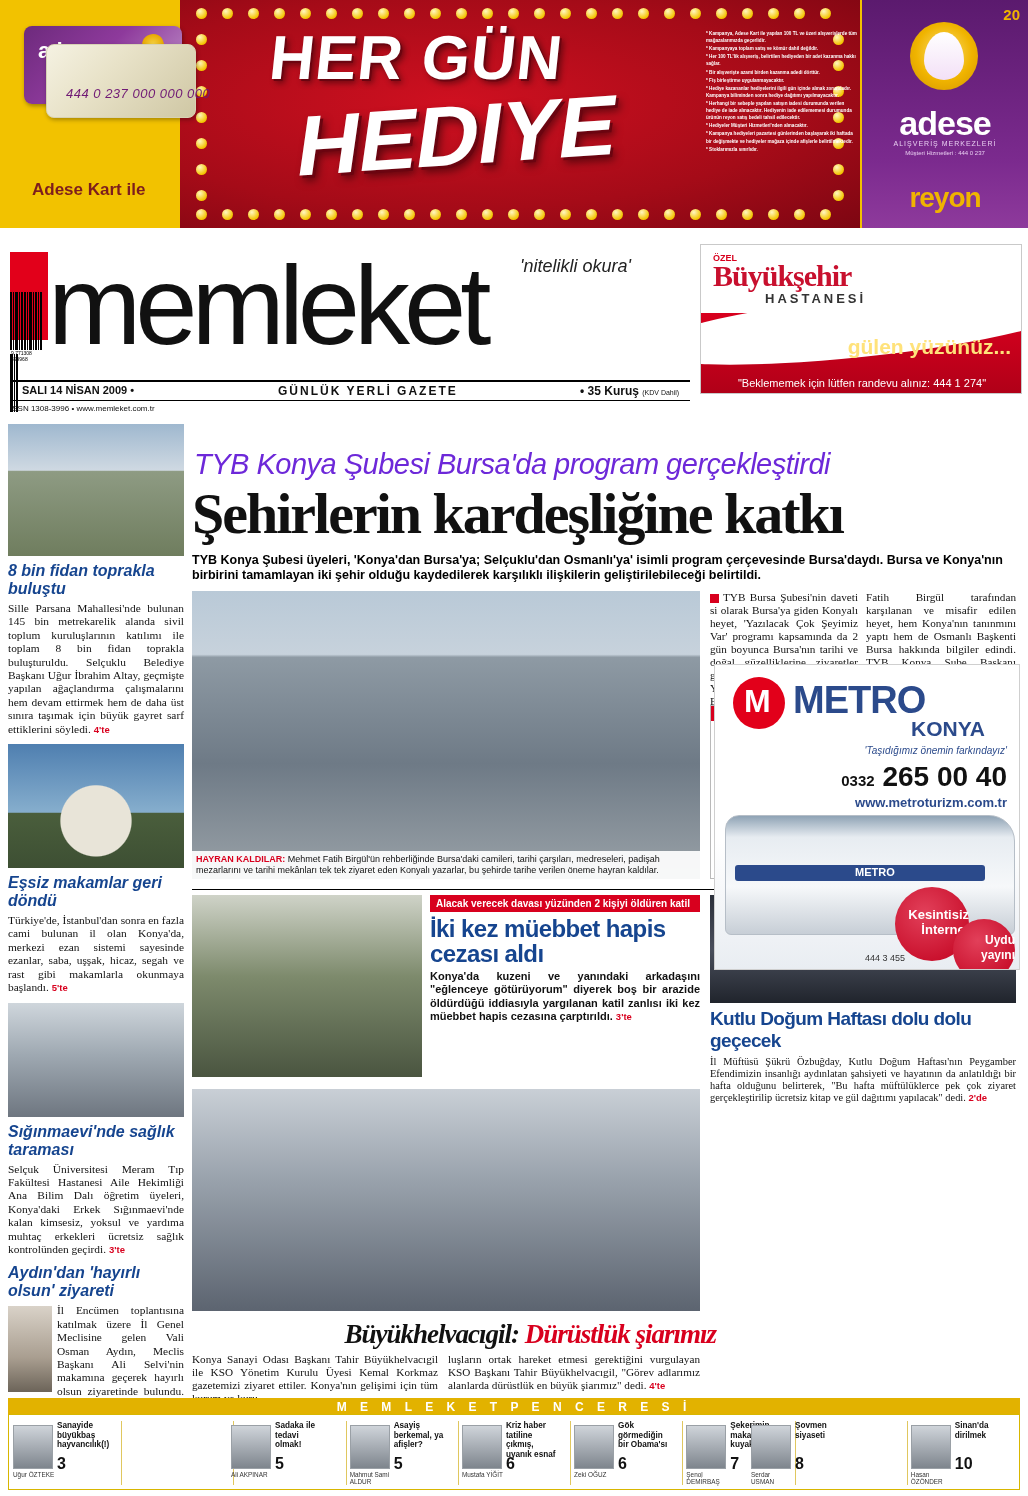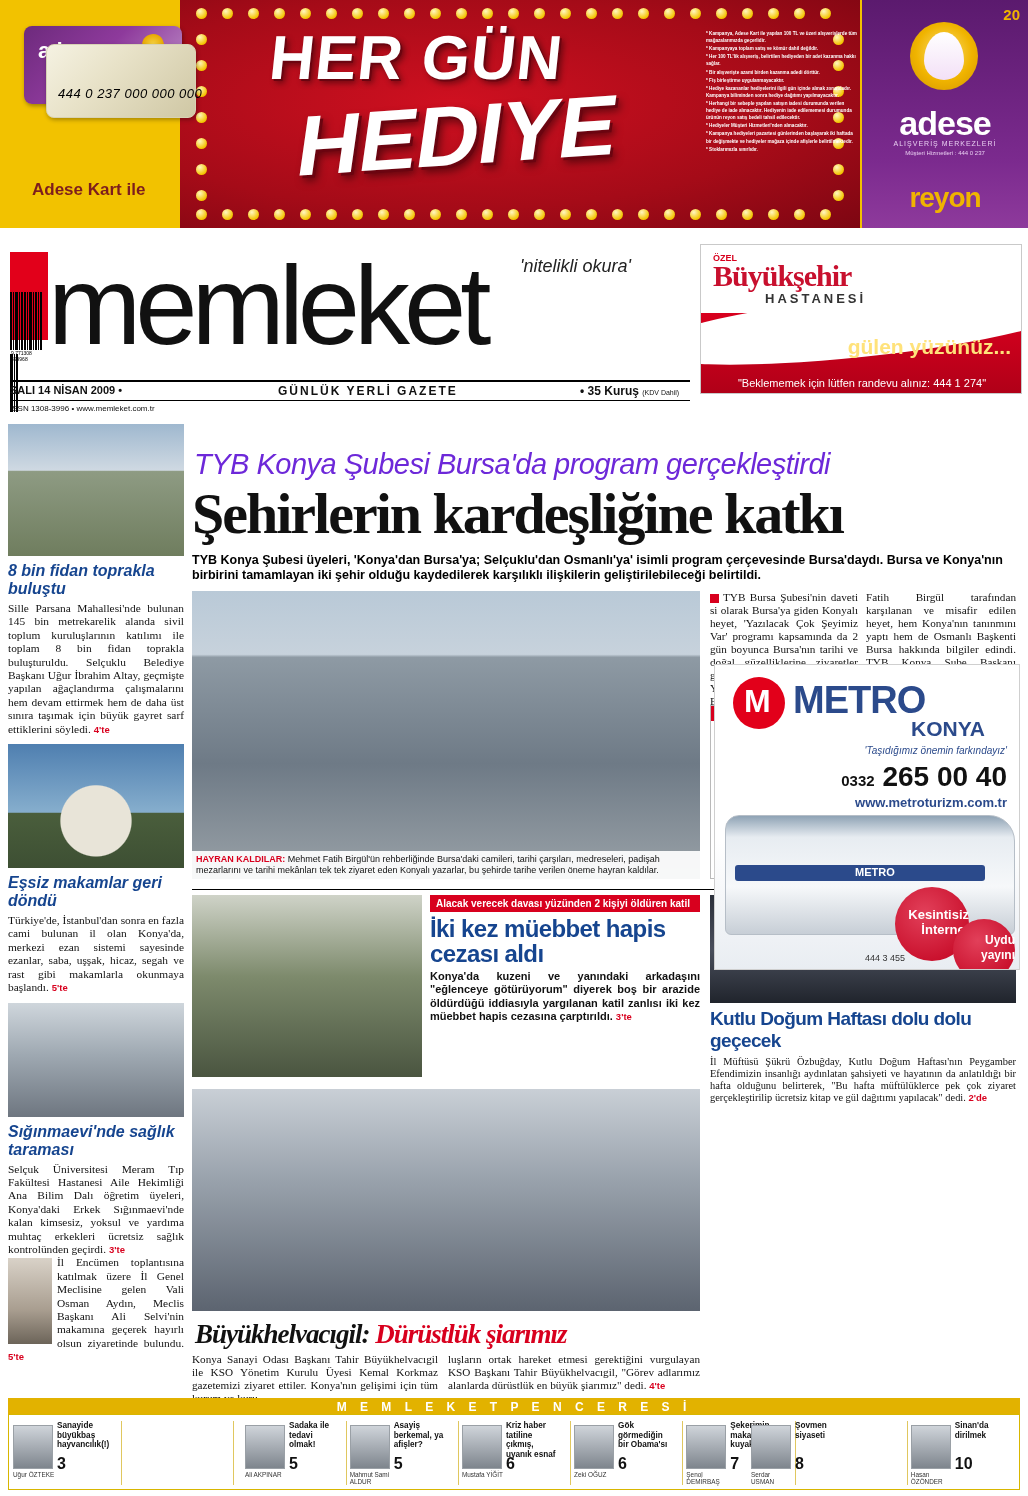--- a/index.html
+++ b/index.html
@@ -62,23 +62,23 @@
     position:absolute; left:108px; top:20px;
     font-family:"Liberation Sans", sans-serif; font-weight:bold;
     font-size:16px; color:#f3e7f7;
   }
   .card-flower{
     position:absolute; left:118px; top:8px; width:22px; height:22px;
     background:radial-gradient(circle at 50% 50%, #f7d64a 0%, #e8a800 70%, #c98a00 100%);
     border-radius:50% 50% 50% 0; transform:rotate(-30deg);
   }
   .card-num {
-    position:absolute; left:58px; top:86px;
+    position:absolute; left:66px; top:86px;
     font-family:"Liberation Sans", sans-serif; font-size:13px;
-    font-style:italic; color:#000000; letter-spacing:.5px;
+    font-style:italic; color:#701a75; letter-spacing:.5px;
   }
   .adese-kart-ile {
     position:absolute; left:32px; top:180px;
     font-family:"Liberation Sans", sans-serif; font-weight:bold;
     font-size:17px; color:#7d1d1d;
   }
   .rules {
     position:absolute; left:706px; top:30px; width:152px; height:180px;
     font-family:"Liberation Sans", sans-serif;
     font-size:4.6px; line-height:1.55; color:#fff; font-weight:bold;
@@ -137,21 +137,21 @@
     font-size:112px; line-height:112px; letter-spacing:-6px; color:#111;
   }
   .mast-slogan {
     position:absolute; left:520px; top:256px;
     font-family:"Liberation Sans", sans-serif; font-style:italic;
     font-size:18px; color:#222;
   }
   .mast-rule { position:absolute; left:10px; top:380px; width:680px; height:2px; background:#000; }
   .mast-rule2 { position:absolute; left:10px; top:400px; width:680px; height:1px; background:#000; }
   .mast-date {
-    position:absolute; left:10px; top:384px;
+    position:absolute; left:22px; top:384px;
     font-family:"Liberation Sans", sans-serif; font-weight:bold; font-size:11px; color:#111;
   }
   .mast-gunluk {
     position:absolute; left:278px; top:384px;
     font-family:"Liberation Sans", sans-serif; font-weight:bold; font-size:12px; letter-spacing:2px; color:#111;
   }
   .mast-price {
     position:absolute; left:580px; top:384px;
     font-family:"Liberation Sans", sans-serif; font-weight:bold; font-size:12px; color:#111;
   }
@@ -537,20 +537,21 @@
       <span class="pagetag">5'te</span>
     </div>
 
     <div class="ph ph-clinic" style="height:114px;margin-top:8px;"></div>
     <div class="l-head">Sığınmaevi'nde sağlık taraması</div>
     <div class="l-body">
       <span>Selçuk Üniversitesi Meram Tıp Fakültesi Hastanesi Aile Hekimliği Ana Bilim Dalı öğretim üyeleri, Konya'daki Erkek Sığınmaevi'nde kalan kimsesiz, yoksul ve yardıma muhtaç erkekleri ücretsiz sağlık kontrolünden geçirdi.</span>
       <span class="pagetag">3'te</span>
     </div>
 
+    <div class="l-head" style="margin-top:8px;">Aydın'dan 'hayırlı olsun' ziyareti</div>
     <div style="position:relative;">
       <div class="ph ph-person" style="width:44px;height:86px;float:left;margin:2px 5px 2px 0;"></div>
       <div class="l-body">
         <span>İl Encümen toplantısına katılmak üzere İl Genel Meclisine gelen Vali Osman Aydın, Meclis Başkanı Ali Selvi'nin makamına geçerek hayırlı olsun ziyaretinde bulundu.</span>
         <span class="pagetag">5'te</span>
       </div>
     </div>
   </div>
 
   <div class="maincol">
@@ -604,21 +605,21 @@
         <div class="h2b" style="margin-top:5px;">Kutlu Doğum Haftası dolu dolu geçecek</div>
         <div class="col-txt" style="margin-top:4px;font-size:10.4px;line-height:12px;">
           <span>İl Müftüsü Şükrü Özbuğday, Kutlu Doğum Haftası'nın Peygamber Efendimizin insanlığı aydınlatan şahsiyeti ve hayatının da anlatıldığı bir hafta olduğunu belirterek, "Bu hafta müftülüklerce pek çok ziyaret gerçekleştirilip ücretsiz kitap ve gül dağıtımı yapılacak" dedi.</span>
           <span class="pagetag">2'de</span>
         </div>
       </div>
     </div>
 
     <div style="position:relative;margin-top:6px;height:300px;">
       <div class="ph ph-three" style="position:absolute;left:2px;top:2px;width:508px;height:222px;"></div>
-      <div class="h3-serif" style="position:absolute;left:5px;top:232px;width:508px;">
+      <div class="h3-serif" style="position:absolute;left:18px;top:232px;width:508px;text-align:right;">
         <span>Büyükhelvacıgil: </span><i class="red">Dürüstlük şiarımız</i>
       </div>
       <div class="col-txt" style="position:absolute;left:2px;top:266px;width:246px;">Konya Sanayi Odası Başkanı Tahir Büyükhelvacıgil ile KSO Yönetim Kurulu Üyesi Kemal Korkmaz gazetemizi ziyaret ettiler. Konya'nın gelişimi için tüm kurum ve kuru-</div>
       <div class="col-txt" style="position:absolute;left:258px;top:266px;width:252px;">
         <span>luşların ortak hareket etmesi gerektiğini vurgulayan KSO Başkanı Tahir Büyükhelvacıgil, "Görev adlarımız alanlarda dürüstlük en büyük şiarımız" dedi.</span>
         <span class="pagetag">4'te</span>
       </div>
     </div>
   </div>
 </div>
@@ -643,21 +644,21 @@
 <div class="pencere-title">M E M L E K E T   P E N C E R E S İ</div>
 <div class="pencere" id="pencere">
     <div class="pen-item" style="left: 4px; width: 104.222px;">
       <div class="pen-photo"></div>
       <div class="pen-txt">Sanayide büyükbaş hayvancılık(!)</div>
       <div class="pen-num">3</div>
       <div class="pen-name">Uğur ÖZTEKE</div>
     </div>
     <div class="vsep" style="left: 112.222px;"></div>
     <div class="vsep" style="left: 224.444px;"></div>
-    <div class="pen-item" style="left: 236px; width: 104.222px; text-decoration: underline;">
+    <div class="pen-item" style="left: 222px; width: 104.222px; text-decoration: underline;">
       <div class="pen-photo"></div>
       <div class="pen-txt">Sadaka ile tedavi olmak!</div>
       <div class="pen-num">5</div>
       <div class="pen-name">Ali AKPINAR</div>
     </div>
     <div class="vsep" style="left: 336.667px;"></div>
     <div class="pen-item" style="left: 340.667px; width: 104.222px;">
       <div class="pen-photo"></div>
       <div class="pen-txt">Asayiş berkemal, ya afişler?</div>
       <div class="pen-num">5</div>

